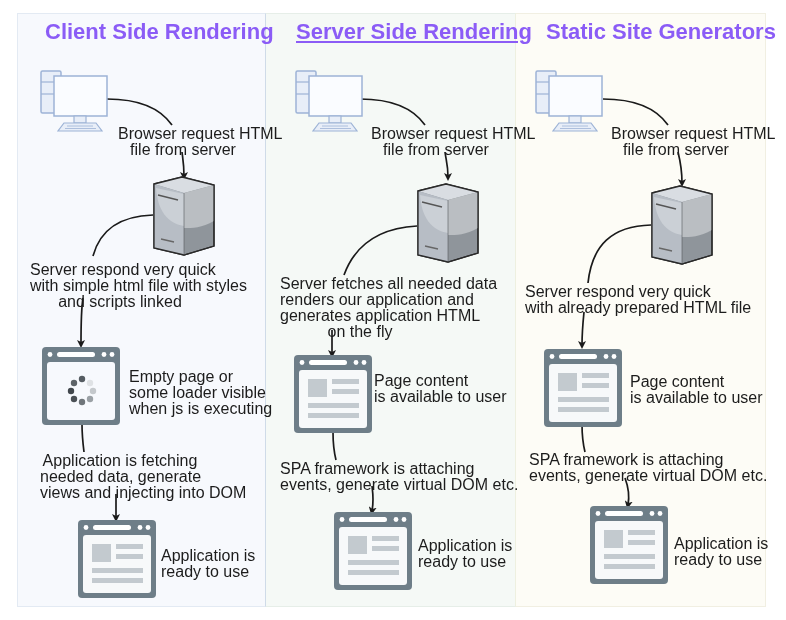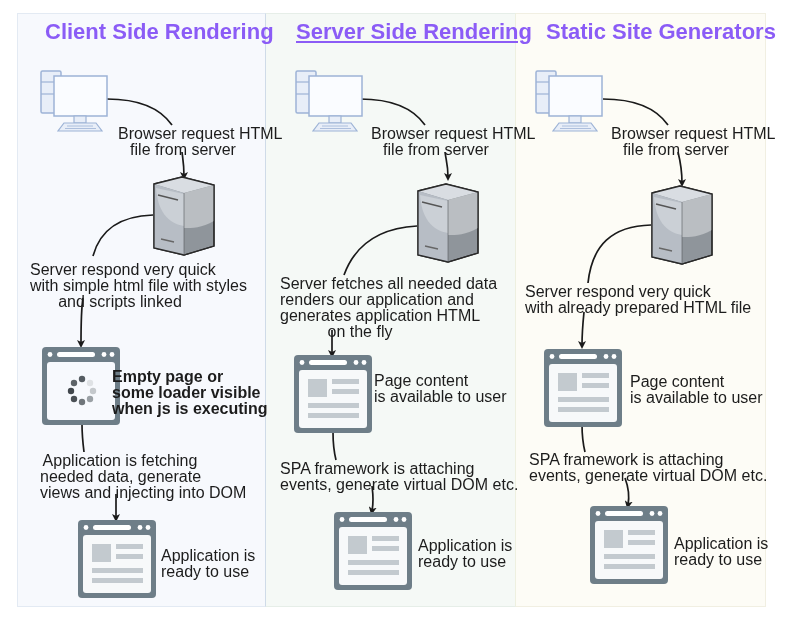--- a/index.html
+++ b/index.html
@@ -226,21 +226,21 @@
     <rect x="14" y="48" width="51" height="5" fill="#c3cacf"></rect>
     <rect x="14" y="58" width="51" height="5" fill="#c3cacf"></rect>
   </svg>
 </div>
 
 <div class="lbl c" style="left:118px;top:126px;width:130px;">Browser request HTML
 file from server</div>
 <div class="lbl c" style="left:30px;top:262px;width:180px;">Server respond very quick
 with simple html file with styles
 and scripts linked</div>
-<div class="lbl" style="left:112px;top:369px;font-weight:bold;">Empty page or
+<div class="lbl" style="left:129px;top:369px;">Empty page or
 some loader visible
 when js is executing</div>
 <div class="lbl c" style="left:40px;top:453px;width:160px;">Application is fetching
 needed data, generate
 views and injecting into DOM</div>
 <div class="lbl" style="left:161px;top:548px;">Application is
 ready to use</div>
 
 <div class="lbl c" style="left:371px;top:126px;width:130px;">Browser request HTML
 file from server</div>

